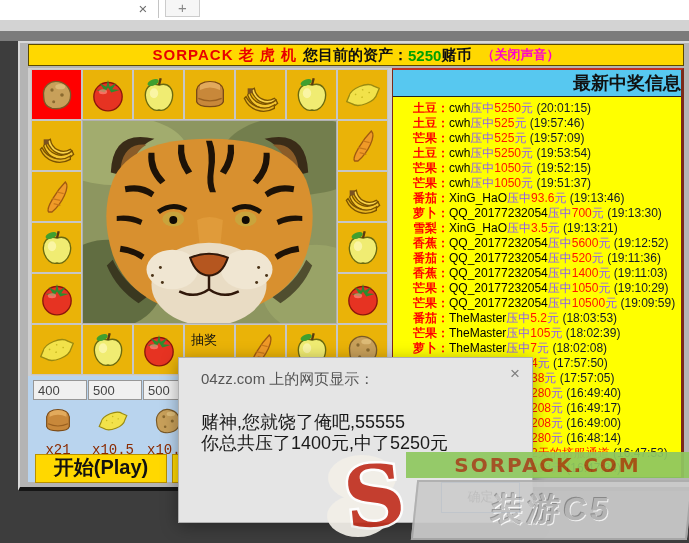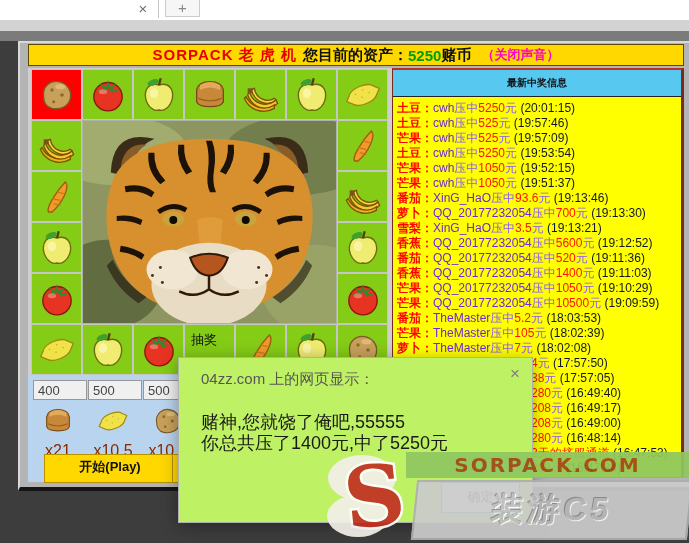--- a/index.html
+++ b/index.html
@@ -28,56 +28,56 @@
   .titlebar .brand{color:#e80000;margin-right:6px;letter-spacing:1px;}
   .titlebar .alabel{color:#111;}
   .titlebar .aval{color:#00a000;}
   .titlebar .aunit{color:#111;margin-right:10px;}
   .titlebar .mute{color:#ff00cc;font-size:13px;cursor:pointer;}
 
   
   .slot{position:absolute;left:28px;top:68px;width:364px;height:414px;background:#cfcfcf;}
   .grid{position:absolute;left:3px;top:1px;width:357px;height:306px;background:#b9b9b9;
         display:grid;grid-template-columns:repeat(7,51px);grid-template-rows:repeat(6,51px);}
-  .cell{background:#84cc16;border:1px solid #c6c6c6;display:flex;align-items:center;justify-content:center;}
+  .cell{background:#eab308;border:1px solid #c6c6c6;display:flex;align-items:center;justify-content:center;}
   .cell.sel{background:#ff0000;}
   .cell.draw{font-size:13px;color:#111;align-items:flex-start;justify-content:flex-start;padding:6px 0 0 6px;box-sizing:border-box;}
   .tiger{border:1px solid #b0b0b0;overflow:hidden;}
   .tiger svg{display:block;}
 
   .controls{position:absolute;left:0;top:308px;width:364px;height:106px;background:#b9d4ee;}
   .betrow{position:absolute;left:0;top:4px;width:364px;height:20px;}
   input.bet{position:absolute;top:0;width:48px;height:18px;border:1px solid #979797;background:#f0f0f0;
             color:#444;font-size:13px;padding:0 0 0 4px;font-family:inherit;}
   .multirow{position:absolute;left:0;top:28px;width:364px;height:52px;}
   .multi{position:absolute;top:0;width:50px;text-align:center;}
-  .mlabel{font-family:Liberation Sans, sans-serif;font-size:16px;color:#8a2a00;margin-top:0px;}
+  .mlabel{font-family:Liberation Mono, monospace;font-size:14px;color:#8a2a00;margin-top:0px;}
   .btnrow{position:absolute;left:0;top:78px;width:364px;height:28px;}
-  .playbtn{position:absolute;left:16px;top:0;width:130px;height:27px;background:#ffd800;
-           border:1px solid #b89000;font-weight:bold;font-size:13px;color:#111;
+  .playbtn{position:absolute;left:7px;top:0;width:130px;height:27px;background:#ffd800;
+           border:1px solid #b89000;font-weight:bold;font-size:20px;color:#111;
            font-family:inherit;line-height:24px;text-align:center;}
   .btn2{position:absolute;left:144px;top:0;width:150px;height:27px;background:#ffd800;border:1px solid #b89000;}
 
   
   .panel{position:absolute;left:392px;top:68px;width:292px;height:410px;background:#ffff00;
          border-top:2px solid #c03020;border-left:1px solid #7a2a1a;border-right:3px solid #7a2a1a;
          border-bottom:1px solid #226622;box-sizing:border-box;}
   .panel-head{height:26px;background:#57c8f0;border-bottom:1px solid #222;color:#111;
-              font-size:10px;font-weight:bold;text-align:center;line-height:26px;}
+              font-size:18px;font-weight:bold;text-align:right;line-height:26px;}
   .list{padding:4px 0 0 4px;}
   .line{height:15px;line-height:15px;font-size:12px;white-space:nowrap;overflow:hidden;}
   .line.covered{padding-left:134px;}
-  .it{color:#ff0000;font-weight:bold;}
-  .us{color:#6d28d9;}
+  .it{color:#ff0000;font-weight:bold;margin-left:16px;}
+  .us{color:#000000;}
   .bk{color:#8b5cf6;}
   .am{color:#ff1500;}
   .tm{color:#0f172a;}
 
   
-  .dialog{position:absolute;left:178px;top:357px;width:353px;height:164px;background:#bef264;
+  .dialog{position:absolute;left:178px;top:357px;width:353px;height:164px;background:#e5e5e5;
           border:1px solid #b0b0b0;box-shadow:0 3px 16px rgba(0,0,0,0.35);z-index:10;}
   .dlg-title{position:absolute;left:22px;top:12px;font-size:15px;color:#565656;}
   .dlg-close{position:absolute;right:12px;top:6px;font-size:17px;color:#808080;cursor:pointer;}
   .dlg-body{position:absolute;left:22px;top:54px;font-size:18px;color:#1a1a1a;line-height:21px;}
   .dlg-ok{position:absolute;left:262px;top:124px;width:77px;height:29px;background:#fcfcfc;
           border:1px solid #2f7ed0;font-size:13px;color:#111;font-family:inherit;text-align:center;line-height:27px;}
 
   
   .wm{position:absolute;left:318px;top:444px;width:371px;height:99px;z-index:20;opacity:0.93;}
   .wm-band{position:absolute;left:88px;top:8px;width:283px;height:26px;background:#90c860;

